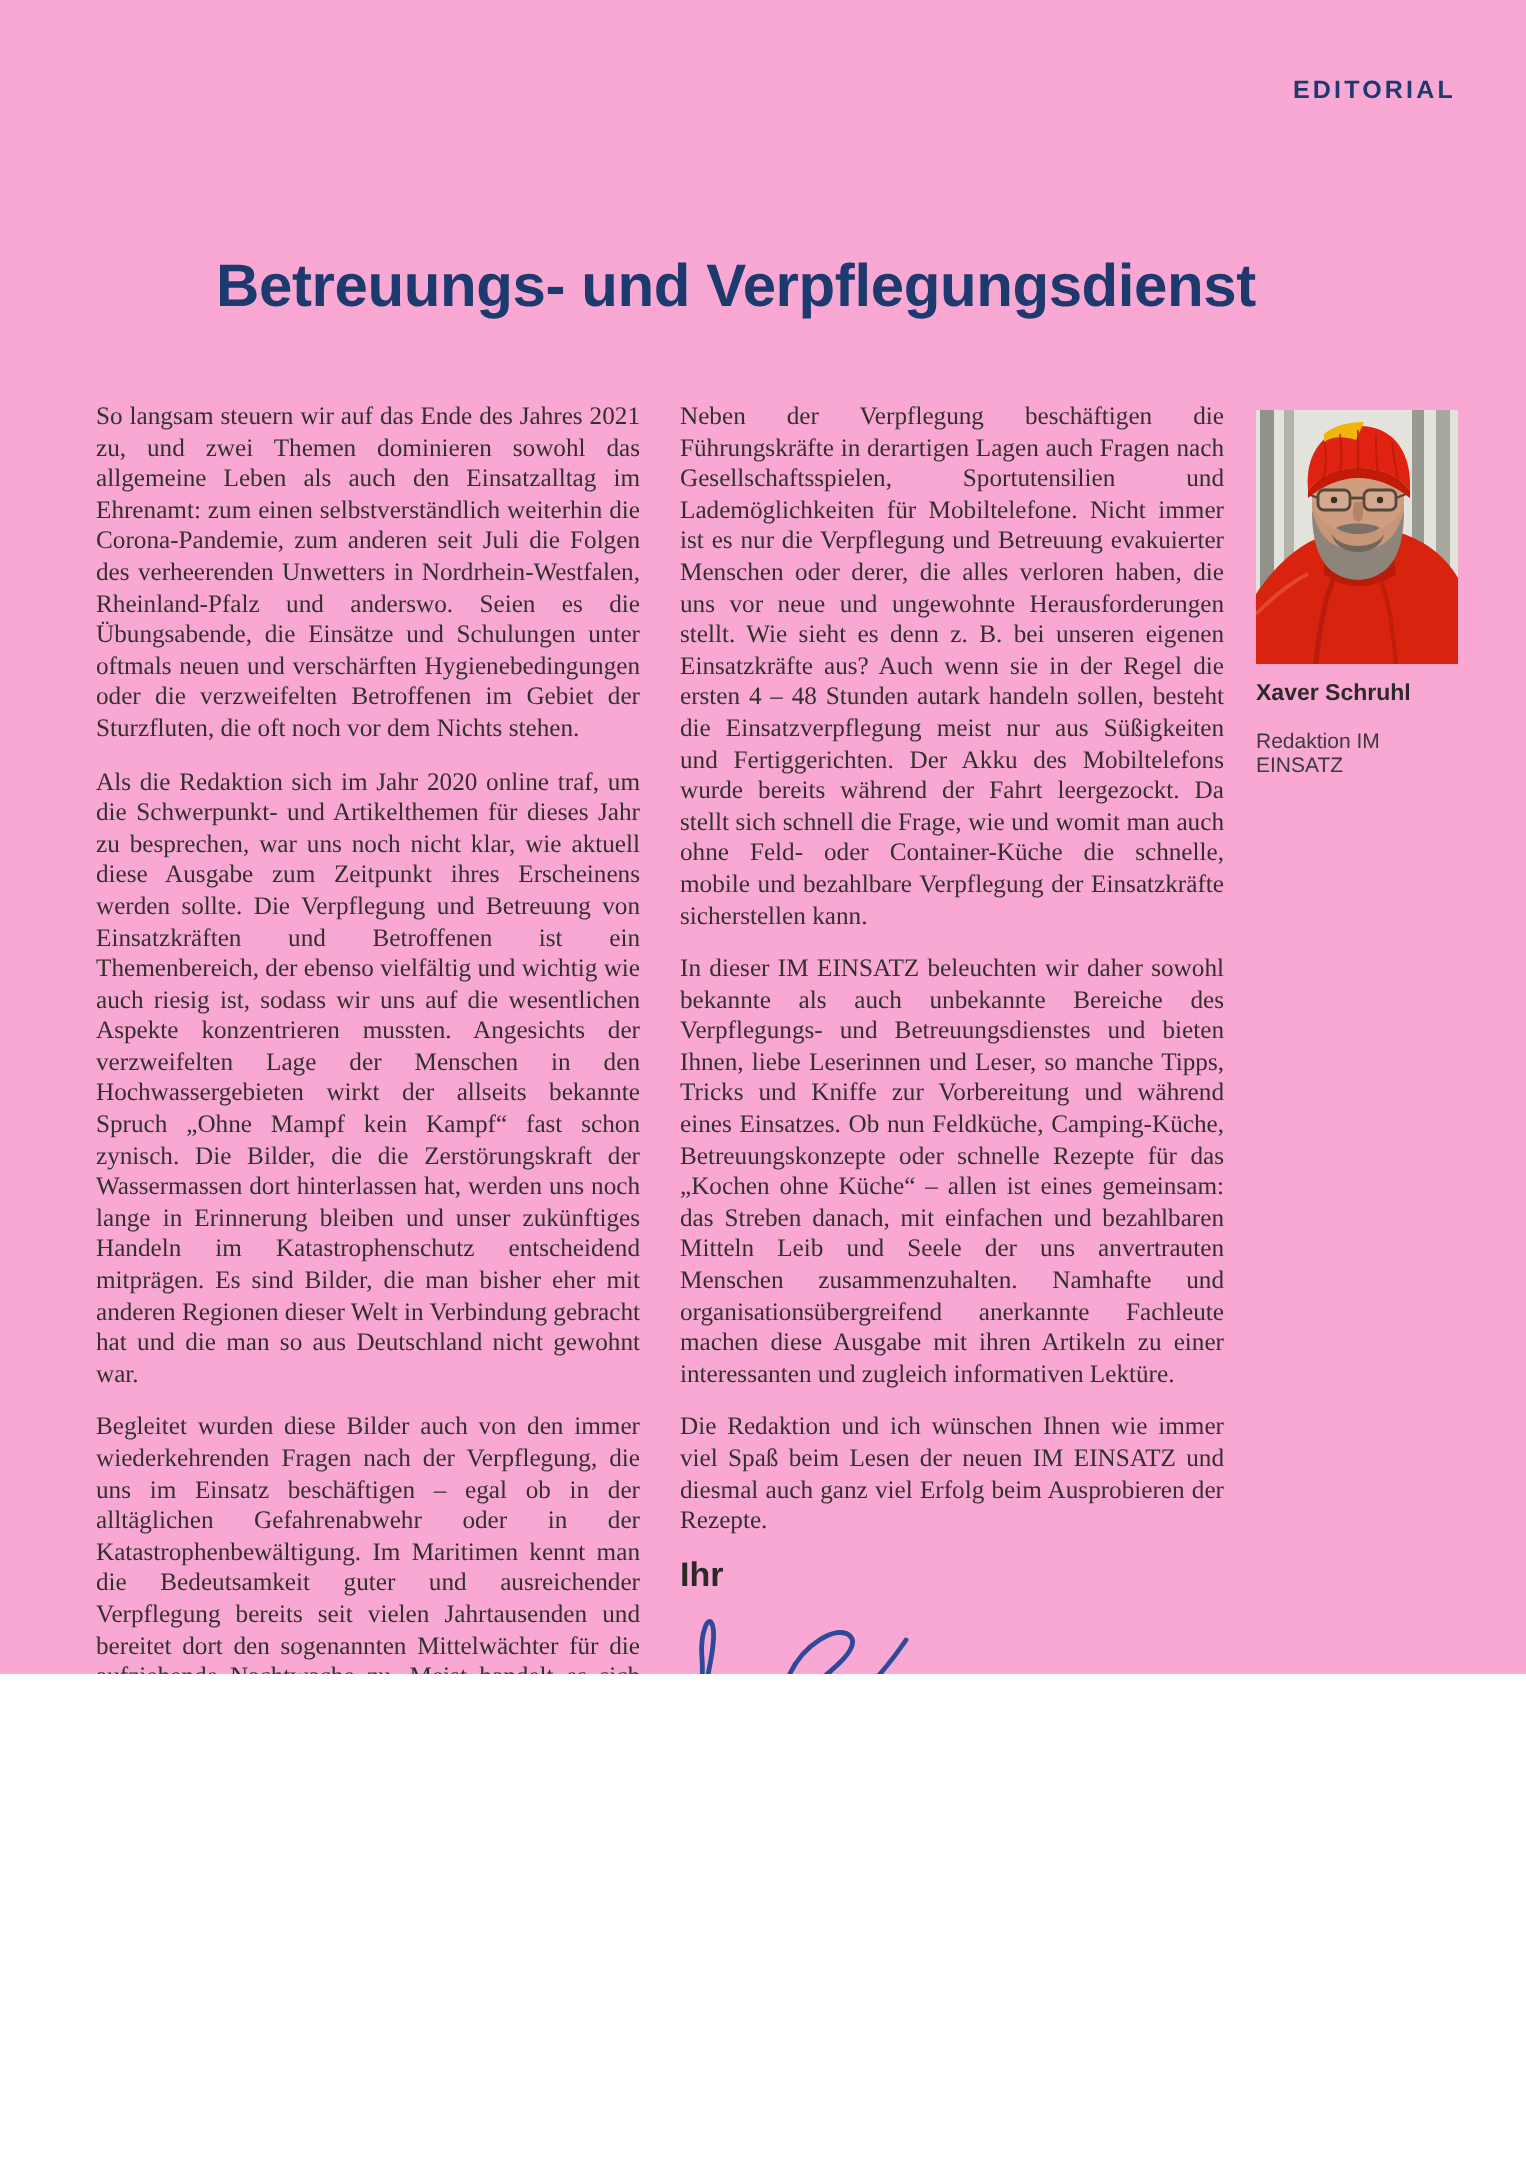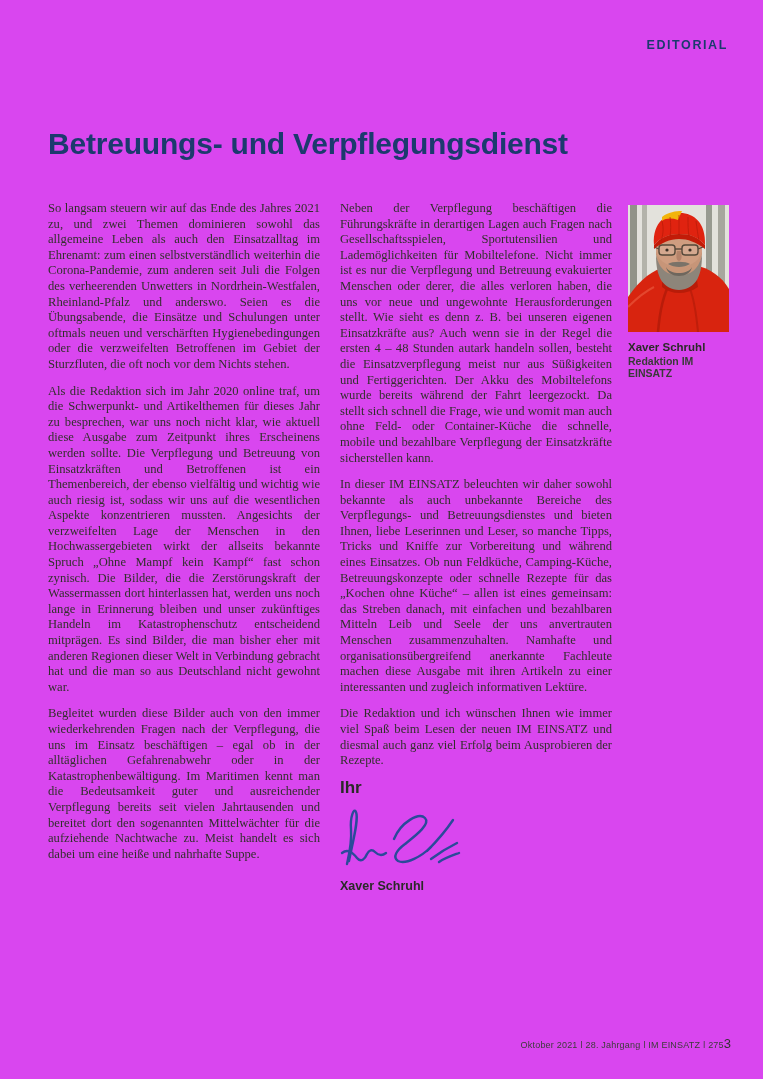--- a/index.html
+++ b/index.html
@@ -1,35 +1,36 @@
 <!DOCTYPE html>
 <html lang="de"><head>
 <meta charset="utf-8">
 <style>
   html,body{margin:0;padding:0;background:#fff;}
   .page{
     position:relative;
-    width:763px;height:1079px;
-    background:#d946ef;
+    width:763px;height:837px;
+    background:#f9a8d4;
     overflow:hidden;
     font-family:"Liberation Sans", sans-serif;
   }
   .kicker{
     position:absolute;top:38px;right:35px;
     font-size:12.5px;font-weight:700;letter-spacing:1.6px;
     color:#1c3a6e;
   }
   .subtitle{
     position:absolute;left:48px;top:102px;width:600px;
     font-size:17.5px;font-weight:400;color:#1c3a6e;
   }
   .title{
     position:absolute;left:48px;top:127px;width:640px;
     font-size:30px;font-weight:700;color:#1c3a6e;
     letter-spacing:-0.2px;
+    text-align:center;
   }
   .columns{
     position:absolute;left:48px;top:201px;width:564px;
     display:flex;gap:20px;
   }
   .col{
     width:272px;
     font-family:"Liberation Serif", serif;
     font-size:12.6px;line-height:15.6px;
     color:#32302c;
@@ -46,21 +47,21 @@
     font-weight:700;font-size:12.5px;color:#2b2a28;
   }
   .photo-col{
     position:absolute;left:628px;top:205px;width:101px;
   }
   .portrait{display:block;width:101px;height:127px;}
   .caption-name{
     margin-top:9px;font-size:11.5px;font-weight:700;color:#2b2a28;
   }
   .caption-role{
-    margin-top:2px;font-size:10.5px;font-weight:700;color:#3a3a38;
+    margin-top:12px;font-size:10.5px;font-weight:400;color:#3a3a38;
   }
   .footer{
     position:absolute;left:48px;right:32px;top:1036px;
     display:flex;justify-content:flex-end;align-items:baseline;
   }
   .footer-issue{font-size:9px;color:#3c3c3a;letter-spacing:0.2px;}
   .footer-page{font-size:13px;color:#333331;}
 </style>
 </head>
 <body>

